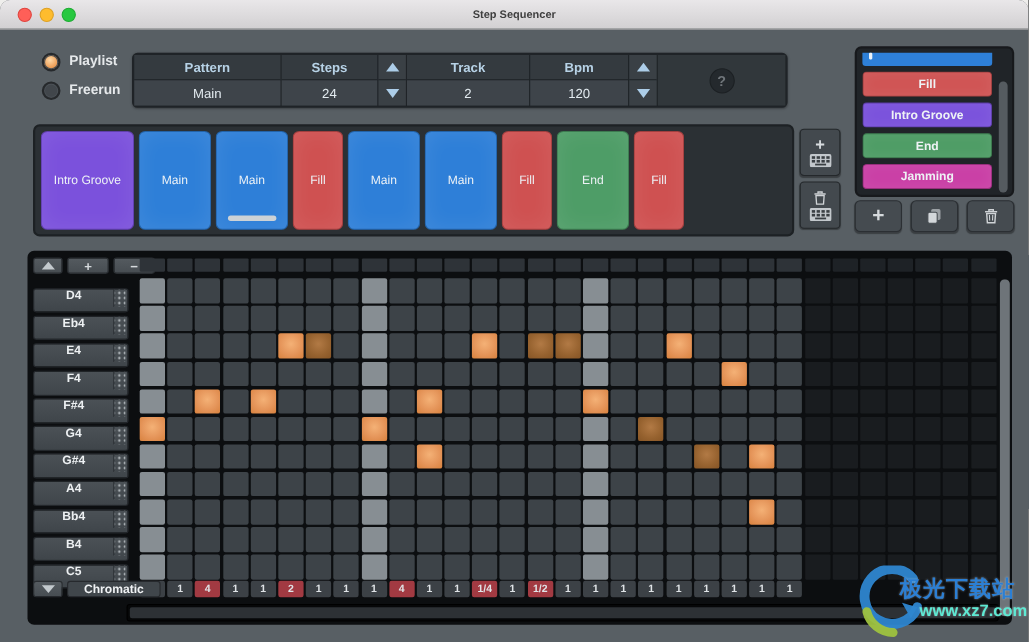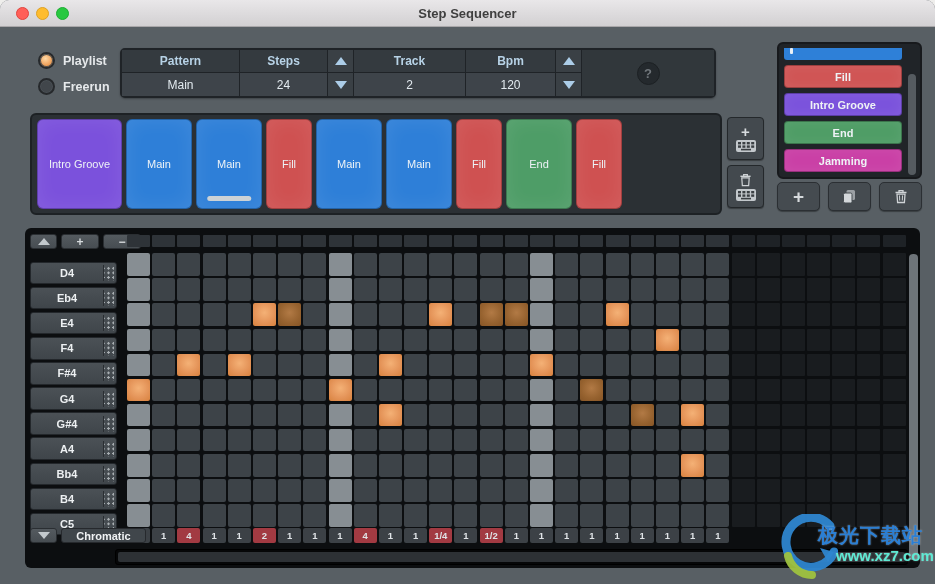--- a/index.html
+++ b/index.html
@@ -4,30 +4,30 @@
 <style>
   * { margin:0; padding:0; box-sizing:border-box; }
   body { background:#efeeec; font-family:"Liberation Sans", sans-serif; }
   .app { position:relative; width:935px; height:584px; overflow:hidden;
          border-radius:9px 9px 0 0; background:#585f64; }
 
   
   .titlebar { position:absolute; left:0; top:0; width:935px; height:27px;
     background:linear-gradient(#e9e7e9,#d2d0d2); border-bottom:1px solid #a9a7a9;
     display:flex; align-items:center; justify-content:center; }
-  .titlebar .title { font-size:13px; color:#3f3f3f; font-weight:bold; }
+  .titlebar .title { font-size:10px; color:#3f3f3f; font-weight:bold; }
   .lights { position:absolute; left:16px; top:7px; display:flex; gap:7px; }
   .light { width:13px; height:13px; border-radius:50%; }
   .light.red { background:#ff5f58; border:1px solid #e0443e; }
   .light.yellow { background:#febc2e; border:1px solid #dea123; }
   .light.green { background:#28c840; border:1px solid #1dad32; }
 
   
   .mode { position:absolute; left:38px; top:48px; }
-  .mode-row { display:flex; align-items:center; height:25px; margin-bottom:1px; }
+  .mode-row { display:flex; height:25px; margin-bottom:1px; }
   .radio { width:17px; height:17px; border-radius:50%; margin-right:8px;
     border:2px solid #26292c; background:#41464b; box-shadow:0 0 0 1px #4a5055 inset; }
   .radio.on { background:radial-gradient(circle at 42% 35%, #ffd9a6, #efa35e 55%, #d67e34 95%); }
   .mode-row span { color:#e6e9eb; font-size:12.5px; font-weight:bold; }
 
   
   .settings { position:absolute; left:120px; top:48px; width:596px; height:50px;
     background:#1f2327; border:2px solid #1f2327; border-radius:5px; display:flex;
     box-shadow:0 1px 2px rgba(0,0,0,.3); }
   .scol { display:flex; flex-direction:column; border-right:1px solid #1f2327; }
@@ -97,21 +97,21 @@
   .sm-tri-down { width:0; height:0; border-left:6px solid transparent; border-right:6px solid transparent;
     border-top:7px solid #c3c9cd; }
 
   .ghead { position:absolute; left:102px; top:7px; display:flex; }
   .hcell { width:23px; height:12px; margin-right:2.2px; background:#2e3338; border-radius:1px; }
   .hcell.off { background:#1e2226; }
 
   .grows { position:absolute; left:5px; top:24px; }
   .nrow { height:25.1px; display:flex; align-items:center; }
   .nlabel { width:87px; height:22.5px; background:linear-gradient(#4b5156,#3f454a);
-    border:1px solid #23272b; border-radius:3px; display:flex; align-items:center;margin-top:17px; }
+    border:1px solid #23272b; border-radius:3px; display:flex; align-items:flex-start;margin-top:17px; }
   .nlabel .txt { flex:1; text-align:center; color:#edf0f2; font-size:11px; font-weight:bold; }
   .grip { width:11px; height:16px; margin-right:2px; border-left:1px solid #2a2e32;
     background-image:radial-gradient(circle, #a8aeb2 1px, transparent 1.4px);
     background-size:5px 4.6px; background-position:2px 1px; }
   .cellwrap { margin-left:10px; display:flex; }
   .cell { width:23px; height:22.5px; margin-right:2.2px; background:#3d4348; border-radius:2px; }
   .cell.beat { background:#878e93; }
   .cell.off { background:#191c1f; border-radius:1px; }
   .cell.note-high { background:radial-gradient(circle at 50% 42%, #f4b176 0%, #e4945ا 0%, #e5955a 55%, #d8823e 100%); background:radial-gradient(circle at 50% 42%, #f4b176 0%, #e5955a 55%, #d8823e 100%); }
   .cell.note-low { background:radial-gradient(circle at 50% 42%, #b27a45 0%, #96622f 60%, #865526 100%); }
@@ -163,21 +163,21 @@
       <div class="radio on"></div>
       <span>Playlist</span>
     </div>
     <div class="mode-row">
       <div class="radio"></div>
       <span>Freerun</span>
     </div>
   </div>
 
   <div class="settings">
-    <div class="scol" style="width:118px">
+    <div class="scol" style="width:134px">
       <div class="scell hd">Pattern</div>
       <div class="scell val">Main</div>
     </div>
     <div class="scol" style="width:88px">
       <div class="scell hd">Steps</div>
       <div class="scell val">24</div>
     </div>
     <div class="scol arrows" style="width:26px">
       <div class="scell" style="border-bottom:1px solid #1f2327">
           <div class="tri-up"></div>

